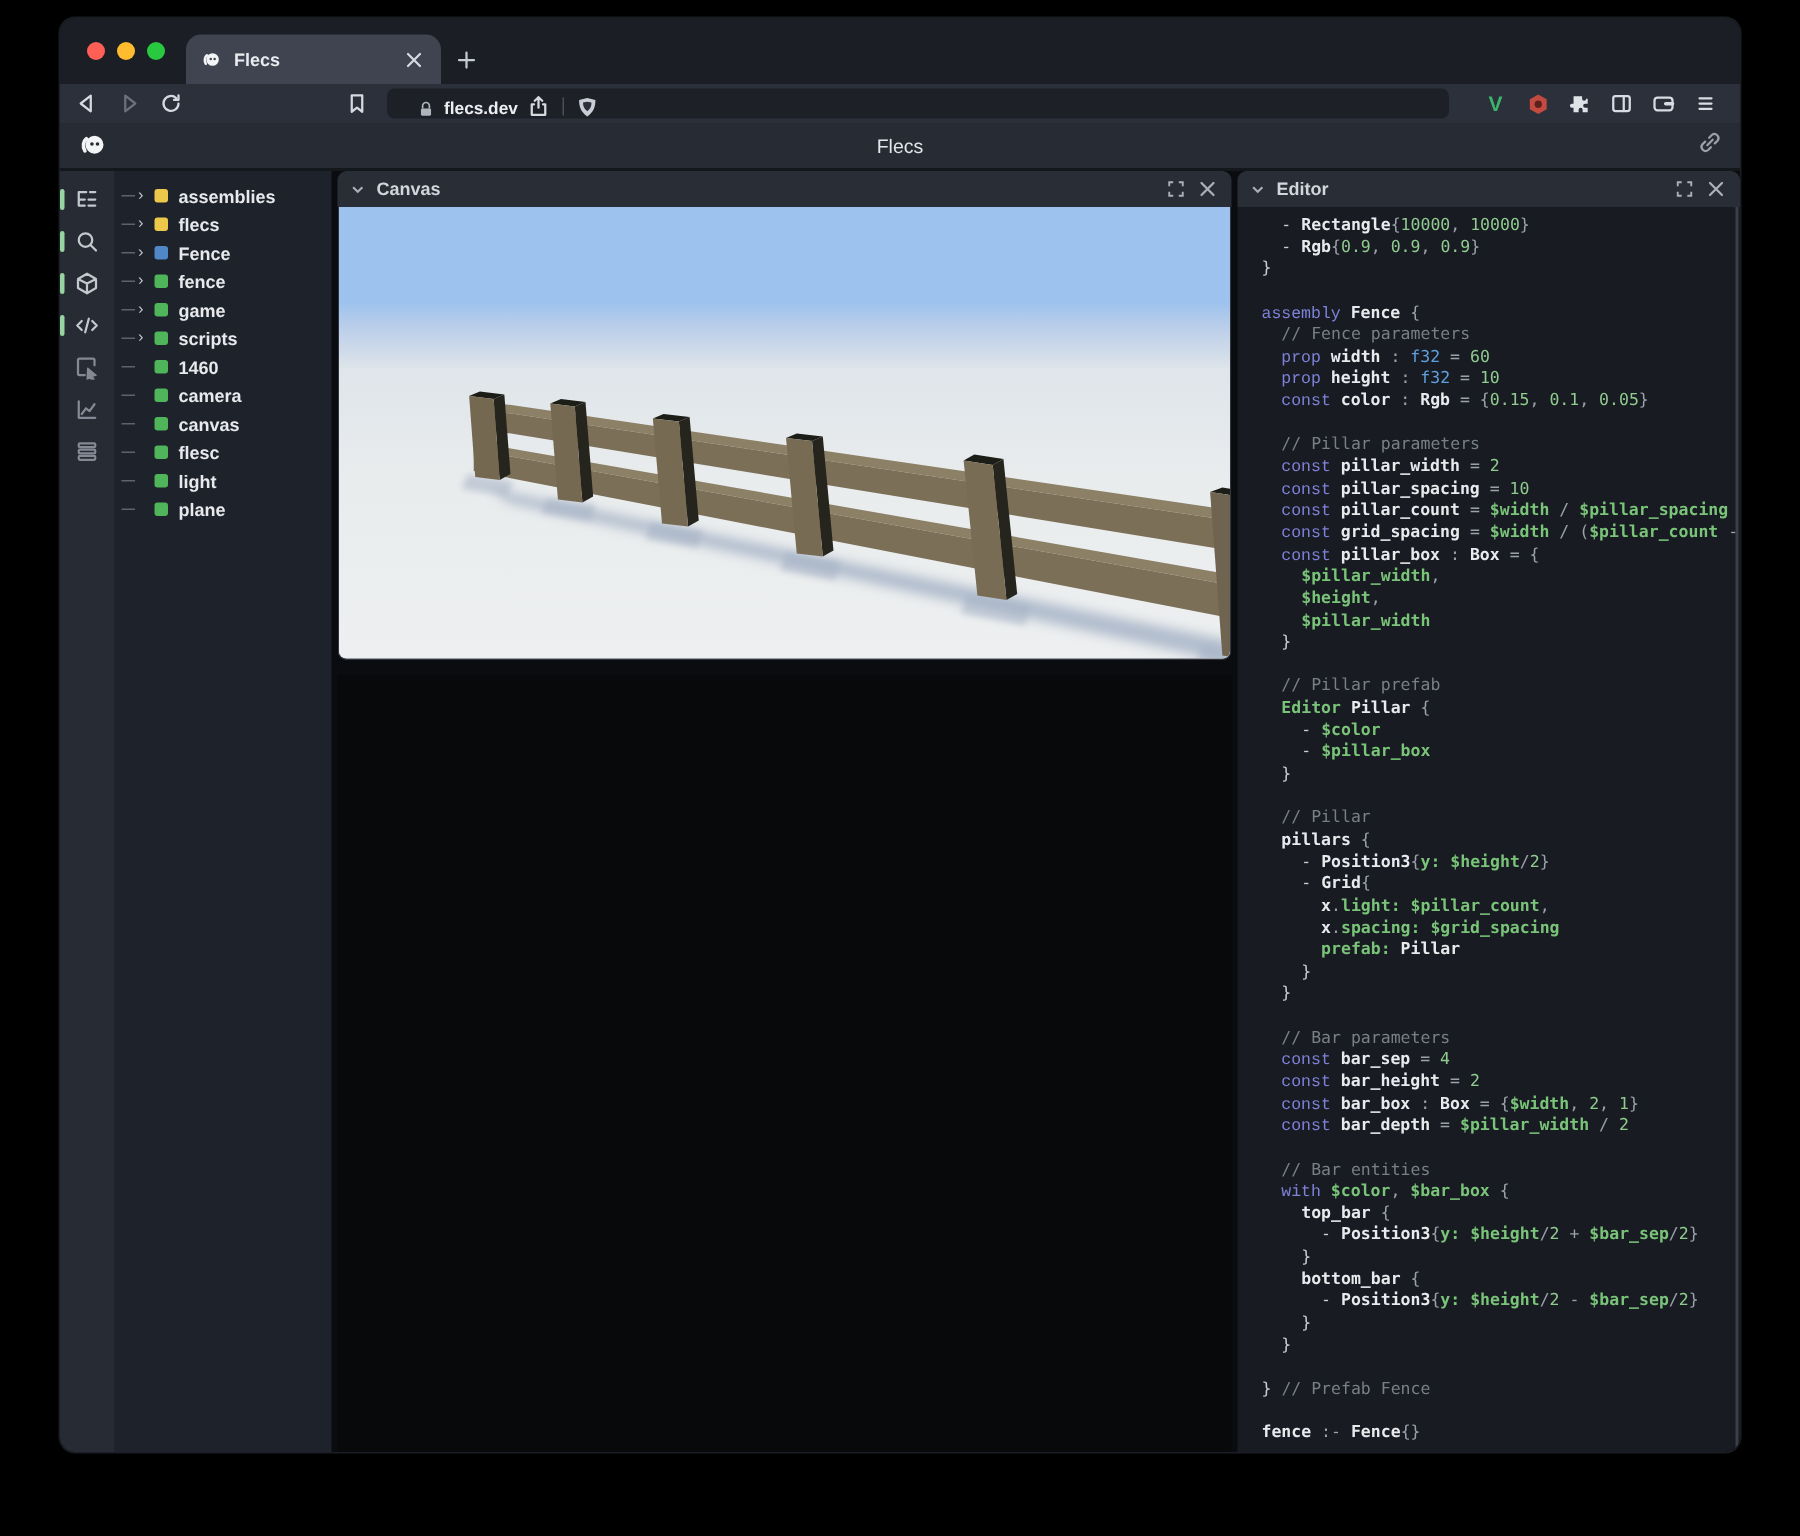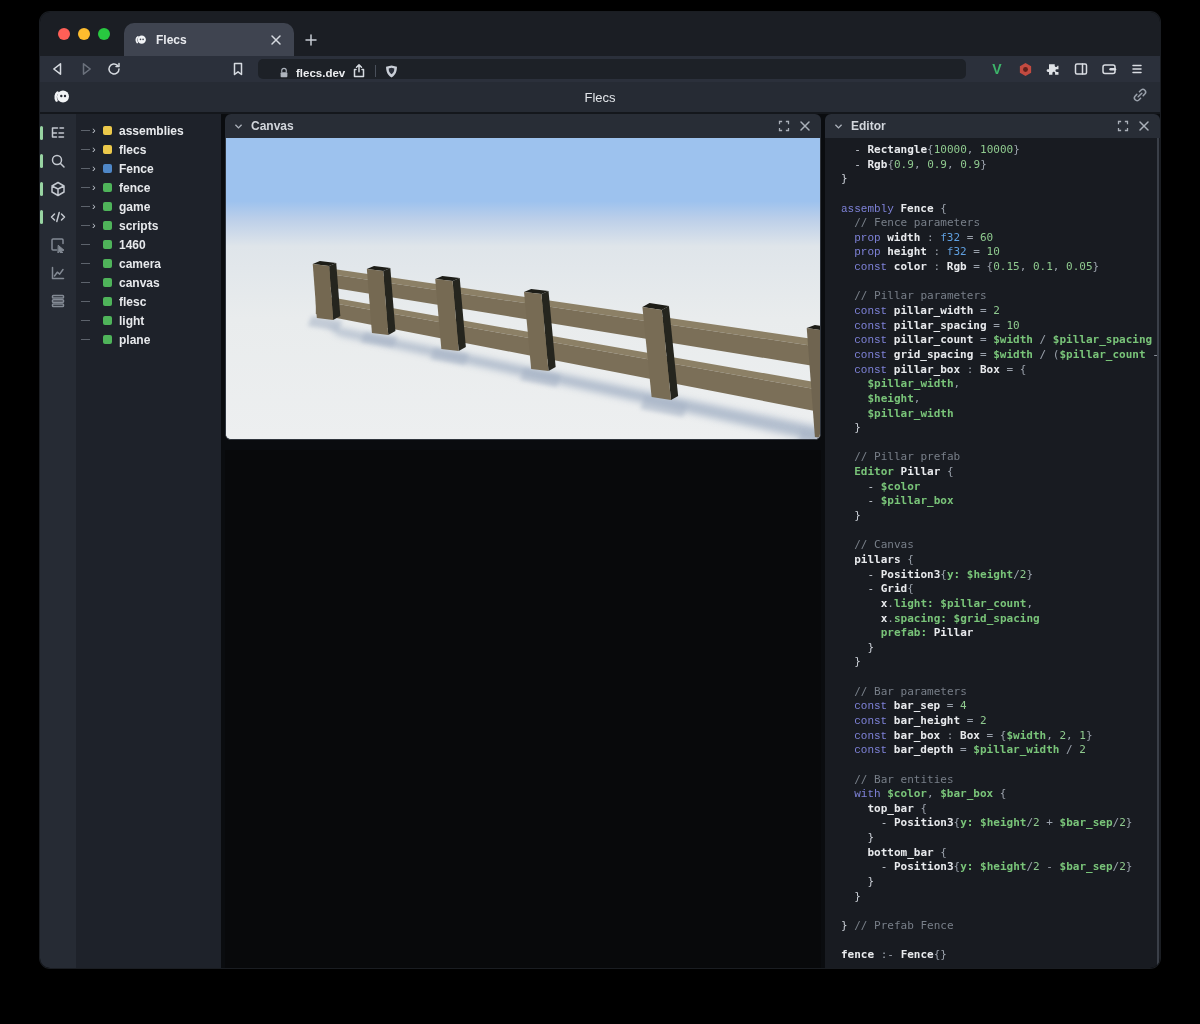--- a/index.html
+++ b/index.html
@@ -455,21 +455,21 @@
             <div class="code-line"><span class="tok-v">    $height</span><span class="tok-p">,</span></div>
             <div class="code-line"><span class="tok-v">    $pillar_width</span></div>
             <div class="code-line"><span class="tok-d">  }</span></div>
             <div class="code-line">&nbsp;</div>
             <div class="code-line"><span class="tok-c">  // Pillar prefab</span></div>
             <div class="code-line"><span class="tok-g">  Editor </span><span class="tok-w">Pillar</span><span class="tok-p"> {</span></div>
             <div class="code-line"><span class="tok-d">    - </span><span class="tok-v">$color</span></div>
             <div class="code-line"><span class="tok-d">    - </span><span class="tok-v">$pillar_box</span></div>
             <div class="code-line"><span class="tok-d">  }</span></div>
             <div class="code-line">&nbsp;</div>
-            <div class="code-line"><span class="tok-c">  // Canvas</span></div>
+            <div class="code-line"><span class="tok-c">  // Pillar</span></div>
             <div class="code-line"><span class="tok-w">  pillars</span><span class="tok-p"> {</span></div>
             <div class="code-line"><span class="tok-d">    - </span><span class="tok-w">Position3</span><span class="tok-p">{</span><span class="tok-g">y:</span><span class="tok-v"> $height</span><span class="tok-p">/</span><span class="tok-n">2</span><span class="tok-p">}</span></div>
             <div class="code-line"><span class="tok-d">    - </span><span class="tok-w">Grid</span><span class="tok-p">{</span></div>
             <div class="code-line"><span class="tok-w">      x</span><span class="tok-p">.</span><span class="tok-g">light:</span><span class="tok-v"> $pillar_count</span><span class="tok-p">,</span></div>
             <div class="code-line"><span class="tok-w">      x</span><span class="tok-p">.</span><span class="tok-g">spacing:</span><span class="tok-v"> $grid_spacing</span></div>
             <div class="code-line"><span class="tok-g">      prefab:</span><span class="tok-w"> Pillar</span></div>
             <div class="code-line"><span class="tok-d">    }</span></div>
             <div class="code-line"><span class="tok-d">  }</span></div>
             <div class="code-line">&nbsp;</div>
             <div class="code-line"><span class="tok-c">  // Bar parameters</span></div>

